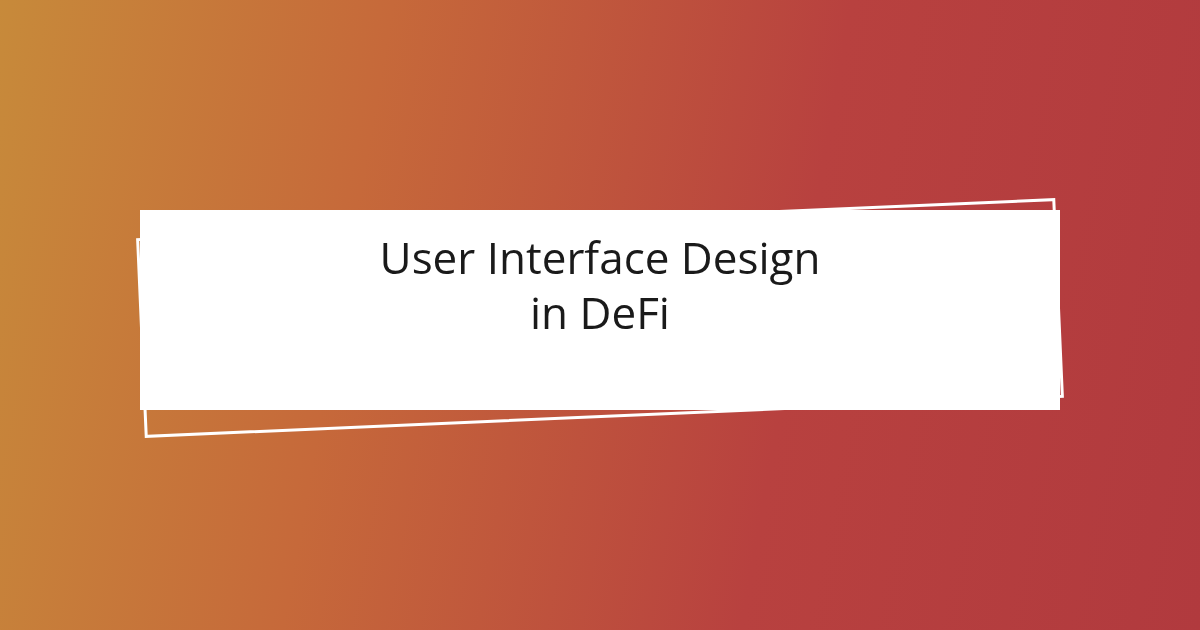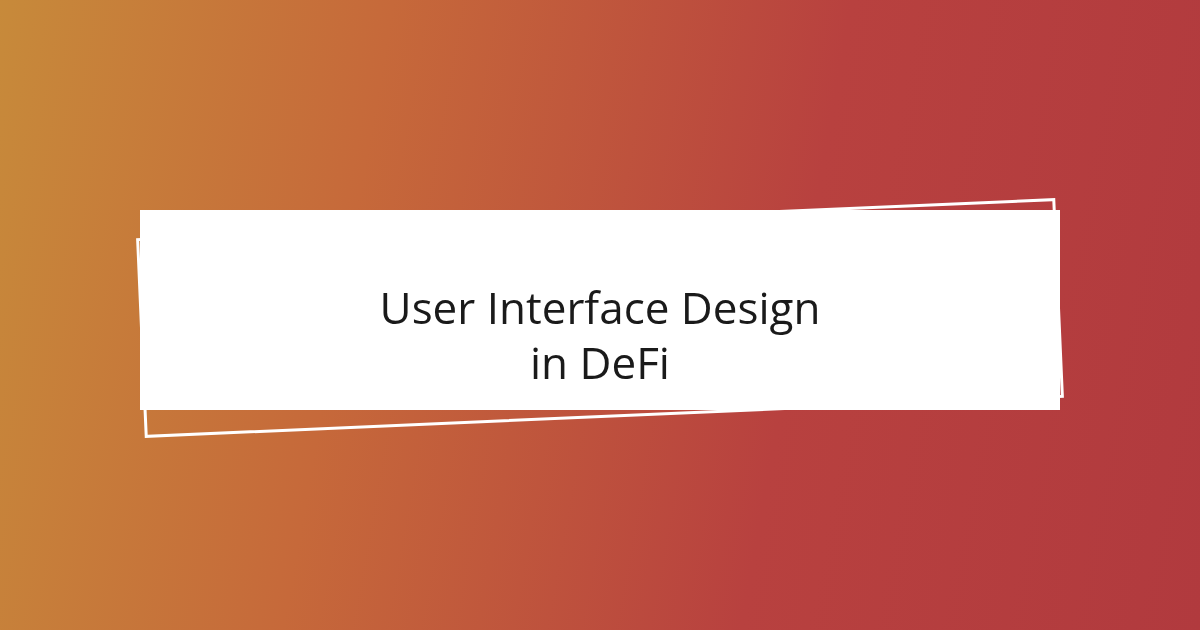--- a/index.html
+++ b/index.html
@@ -34,21 +34,21 @@
       transform: rotate(-2.5deg);
     }
     .front-card {
       position: absolute;
       width: 920px;
       height: 200px;
       background: #ffffff;
       top: 0;
       left: 0;
       display: flex;
-      align-items: flex-end;
+      align-items: flex-start;
       justify-content: center;
       text-align: center;
       padding: 20px 40px;
     }
     .title {
       font-size: 44px;
       font-weight: 500;
       color: #1a1a1a;
       line-height: 1.25;
       white-space: pre-line;

